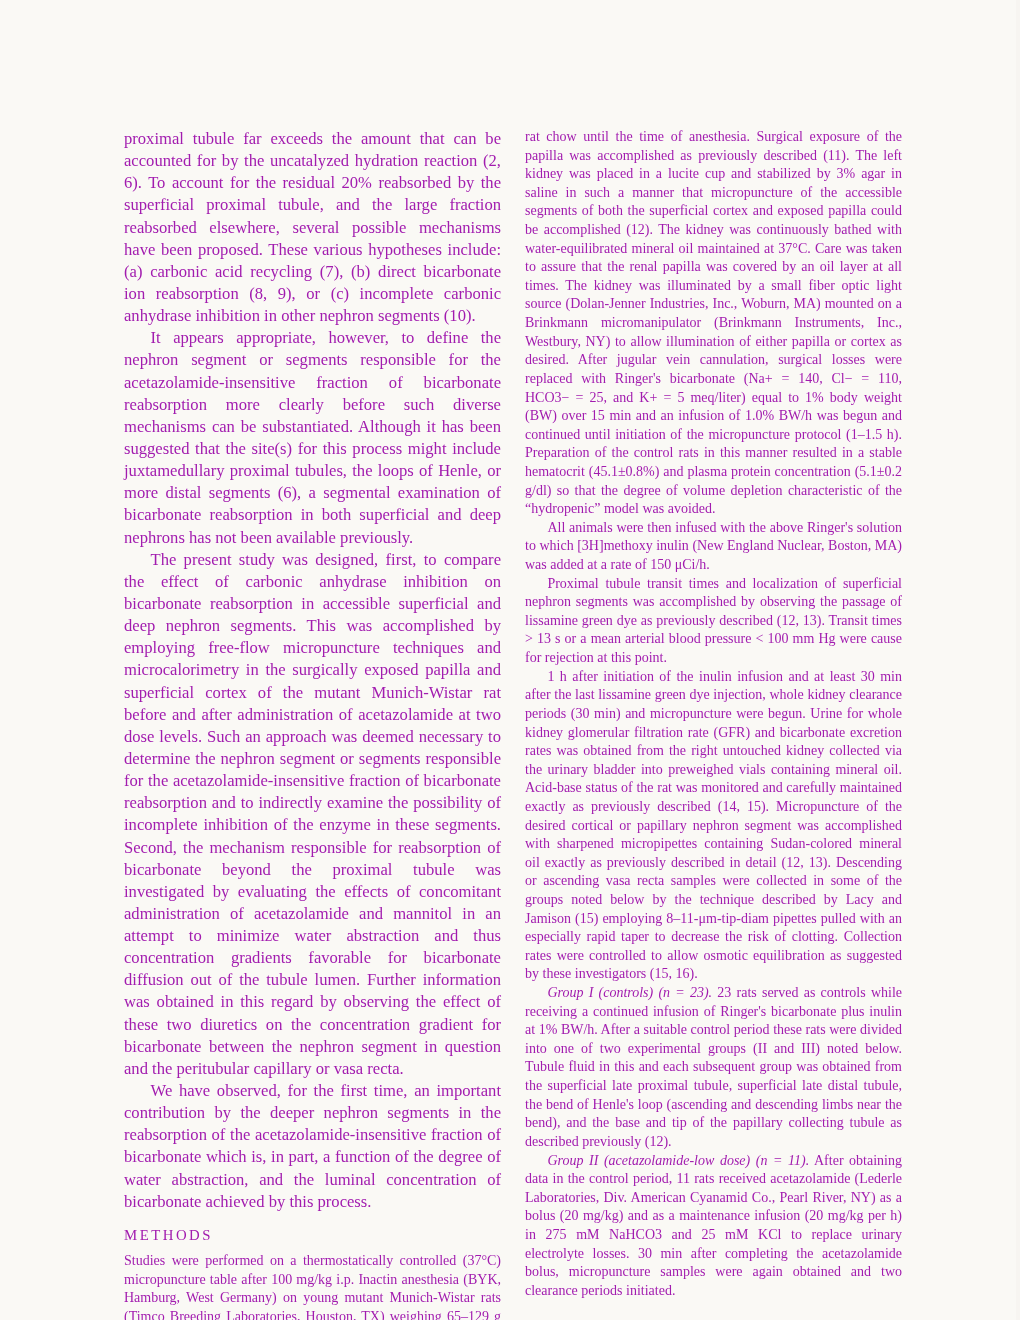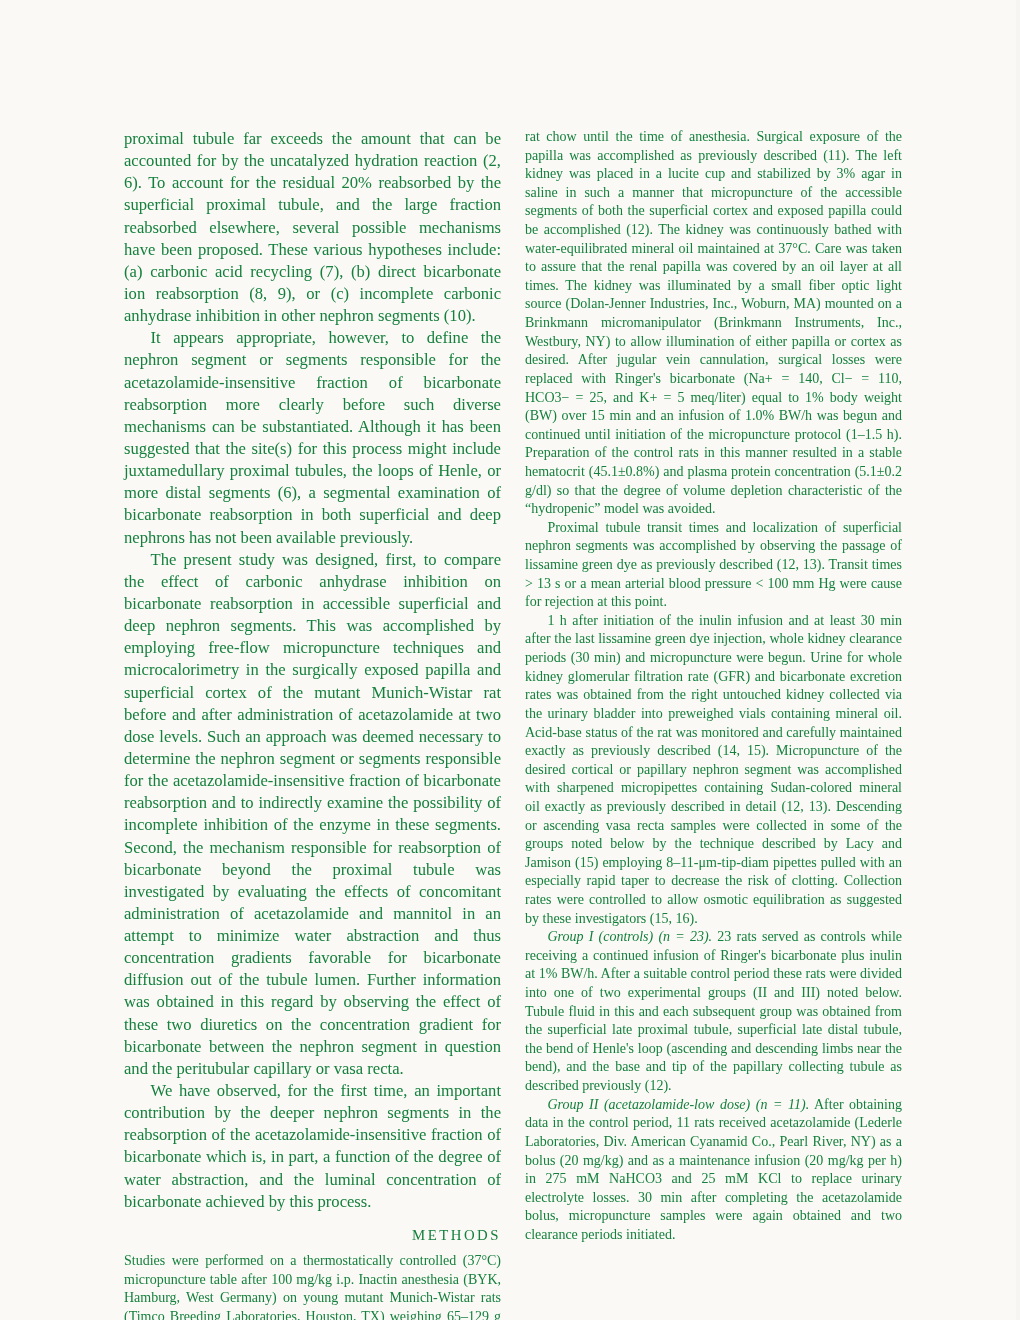--- a/index.html
+++ b/index.html
@@ -8,21 +8,21 @@
     background: #f7f5f1;
   }
   .page {
     position: relative;
     width: 1016px;
     height: 1320px;
     background: #faf9f5;
     box-sizing: border-box;
     padding: 128px 118px 40px 124px;
     font-family: "Liberation Serif", "DejaVu Serif", serif;
-    color: #15803d;
+    color: #a21caf;
     overflow: hidden;
   }
   .columns {
     display: flex;
     gap: 24px;
     align-items: flex-start;
   }
   .col {
     width: 377px;
     flex: 0 0 377px;
@@ -37,21 +37,21 @@
     margin: 0;
     font-size: 14px;
     line-height: 1.33;
     text-align: justify;
   }
   p.indent {
     text-indent: 1.6em;
   }
   .methods-heading {
     margin: 14px 0 8px 0;
-    text-align: right;
+    text-align: left;
     font-size: 14.8px;
     font-weight: normal;
     letter-spacing: 2.5px;
   }
 </style>
 </head>
 <body>
 
 <div class="page">
   <div class="columns">
@@ -68,20 +68,21 @@
 
       <div class="text-small">
           <p>Studies were performed on a thermostatically controlled (37°C) micropuncture table after 100 mg/kg i.p. Inactin anesthesia (BYK, Hamburg, West Germany) on young mutant Munich-Wistar rats (Timco Breeding Laboratories, Houston, TX) weighing 65–129 g (mean wt = 109.5±2 g). All rats were allowed free access to tap water and standard</p>
         </div>
 
     </div>
 
     <div class="col">
       <div class="text-small">
           <p>rat chow until the time of anesthesia. Surgical exposure of the papilla was accomplished as previously described (11). The left kidney was placed in a lucite cup and stabilized by 3% agar in saline in such a manner that micropuncture of the accessible segments of both the superficial cortex and exposed papilla could be accomplished (12). The kidney was continuously bathed with water-equilibrated mineral oil maintained at 37°C. Care was taken to assure that the renal papilla was covered by an oil layer at all times. The kidney was illuminated by a small fiber optic light source (Dolan-Jenner Industries, Inc., Woburn, MA) mounted on a Brinkmann micromanipulator (Brinkmann Instruments, Inc., Westbury, NY) to allow illumination of either papilla or cortex as desired. After jugular vein cannulation, surgical losses were replaced with Ringer's bicarbonate (Na+ = 140, Cl− = 110, HCO3− = 25, and K+ = 5 meq/liter) equal to 1% body weight (BW) over 15 min and an infusion of 1.0% BW/h was begun and continued until initiation of the micropuncture protocol (1–1.5 h). Preparation of the control rats in this manner resulted in a stable hematocrit (45.1±0.8%) and plasma protein concentration (5.1±0.2 g/dl) so that the degree of volume depletion characteristic of the “hydropenic” model was avoided.</p>
+          <p class="indent">All animals were then infused with the above Ringer's solution to which [3H]methoxy inulin (New England Nuclear, Boston, MA) was added at a rate of 150 μCi/h.</p>
           <p class="indent">Proximal tubule transit times and localization of superficial nephron segments was accomplished by observing the passage of lissamine green dye as previously described (12, 13). Transit times &gt; 13 s or a mean arterial blood pressure &lt; 100 mm Hg were cause for rejection at this point.</p>
           <p class="indent">1 h after initiation of the inulin infusion and at least 30 min after the last lissamine green dye injection, whole kidney clearance periods (30 min) and micropuncture were begun. Urine for whole kidney glomerular filtration rate (GFR) and bicarbonate excretion rates was obtained from the right untouched kidney collected via the urinary bladder into preweighed vials containing mineral oil. Acid-base status of the rat was monitored and carefully maintained exactly as previously described (14, 15). Micropuncture of the desired cortical or papillary nephron segment was accomplished with sharpened micropipettes containing Sudan-colored mineral oil exactly as previously described in detail (12, 13). Descending or ascending vasa recta samples were collected in some of the groups noted below by the technique described by Lacy and Jamison (15) employing 8–11-μm-tip-diam pipettes pulled with an especially rapid taper to decrease the risk of clotting. Collection rates were controlled to allow osmotic equilibration as suggested by these investigators (15, 16).</p>
           <p class="indent"><i>Group I (controls) (n = 23).</i> 23 rats served as controls while receiving a continued infusion of Ringer's bicarbonate plus inulin at 1% BW/h. After a suitable control period these rats were divided into one of two experimental groups (II and III) noted below. Tubule fluid in this and each subsequent group was obtained from the superficial late proximal tubule, superficial late distal tubule, the bend of Henle's loop (ascending and descending limbs near the bend), and the base and tip of the papillary collecting tubule as described previously (12).</p>
           <p class="indent"><i>Group II (acetazolamide-low dose) (n = 11).</i> After obtaining data in the control period, 11 rats received acetazolamide (Lederle Laboratories, Div. American Cyanamid Co., Pearl River, NY) as a bolus (20 mg/kg) and as a maintenance infusion (20 mg/kg per h) in 275 mM NaHCO3 and 25 mM KCl to replace urinary electrolyte losses. 30 min after completing the acetazolamide bolus, micropuncture samples were again obtained and two clearance periods initiated.</p>
         </div>
     </div>
 
   </div>
 </div>
 

